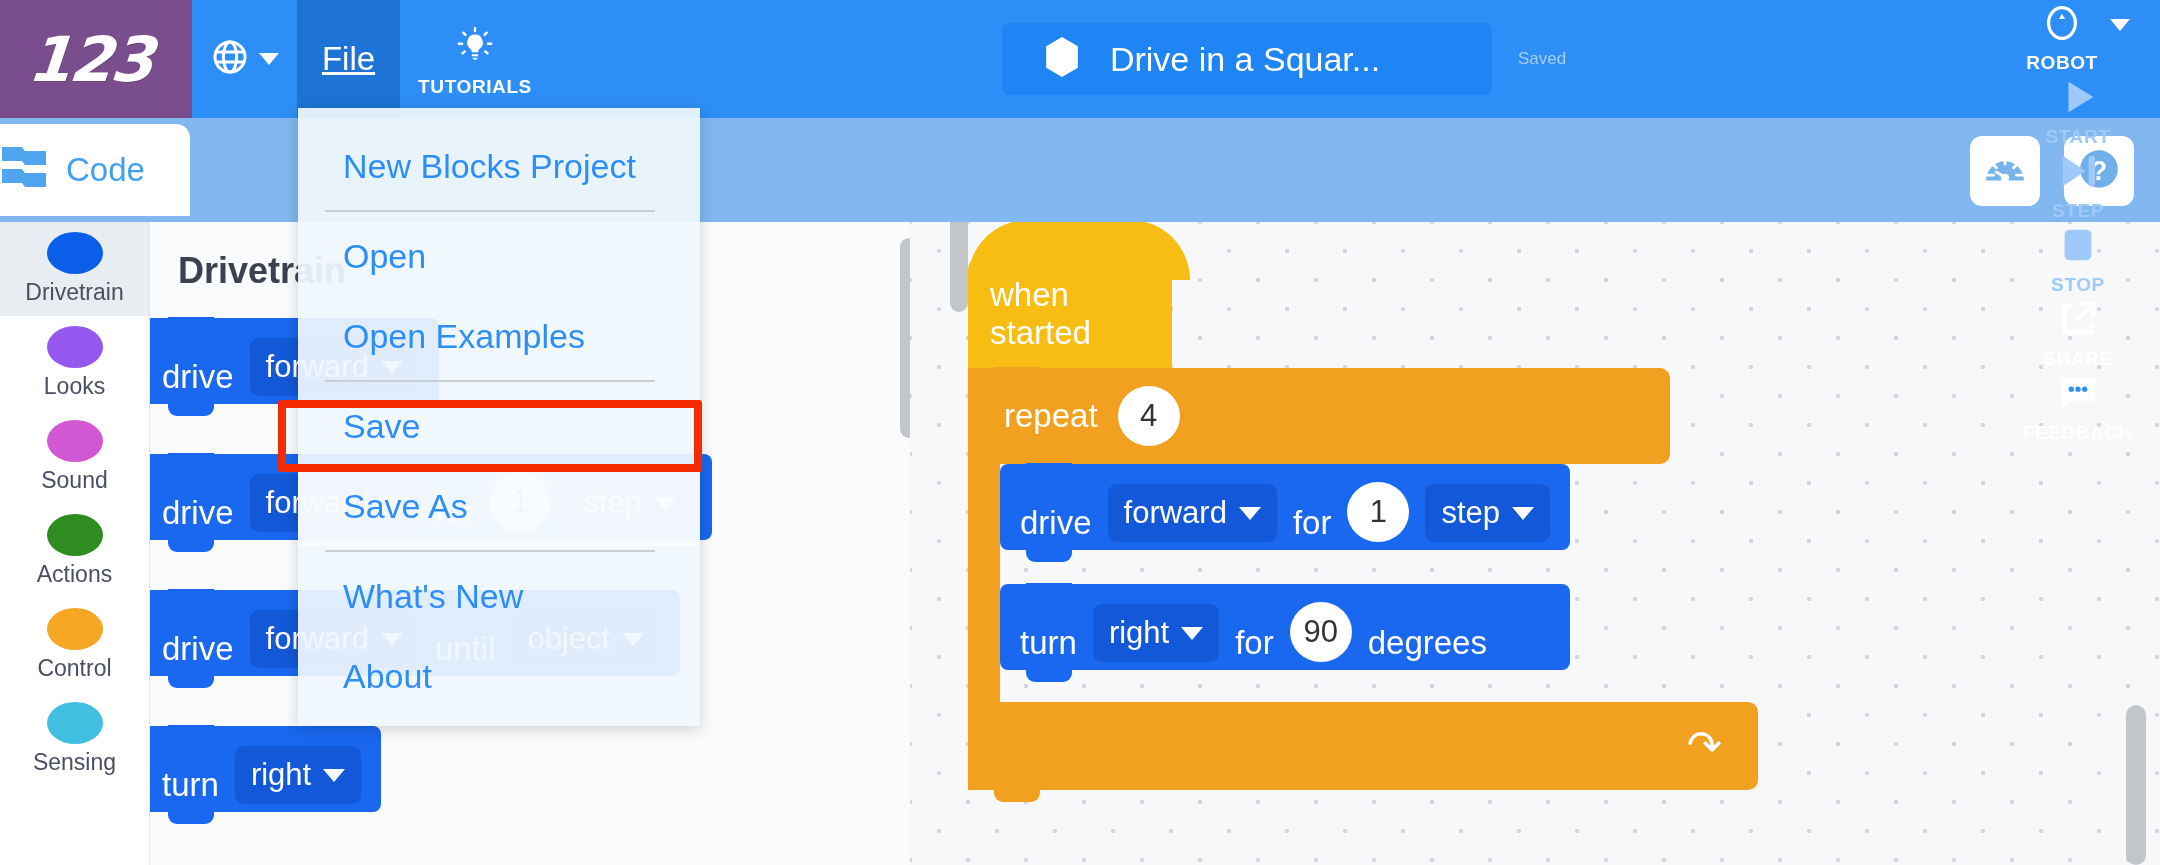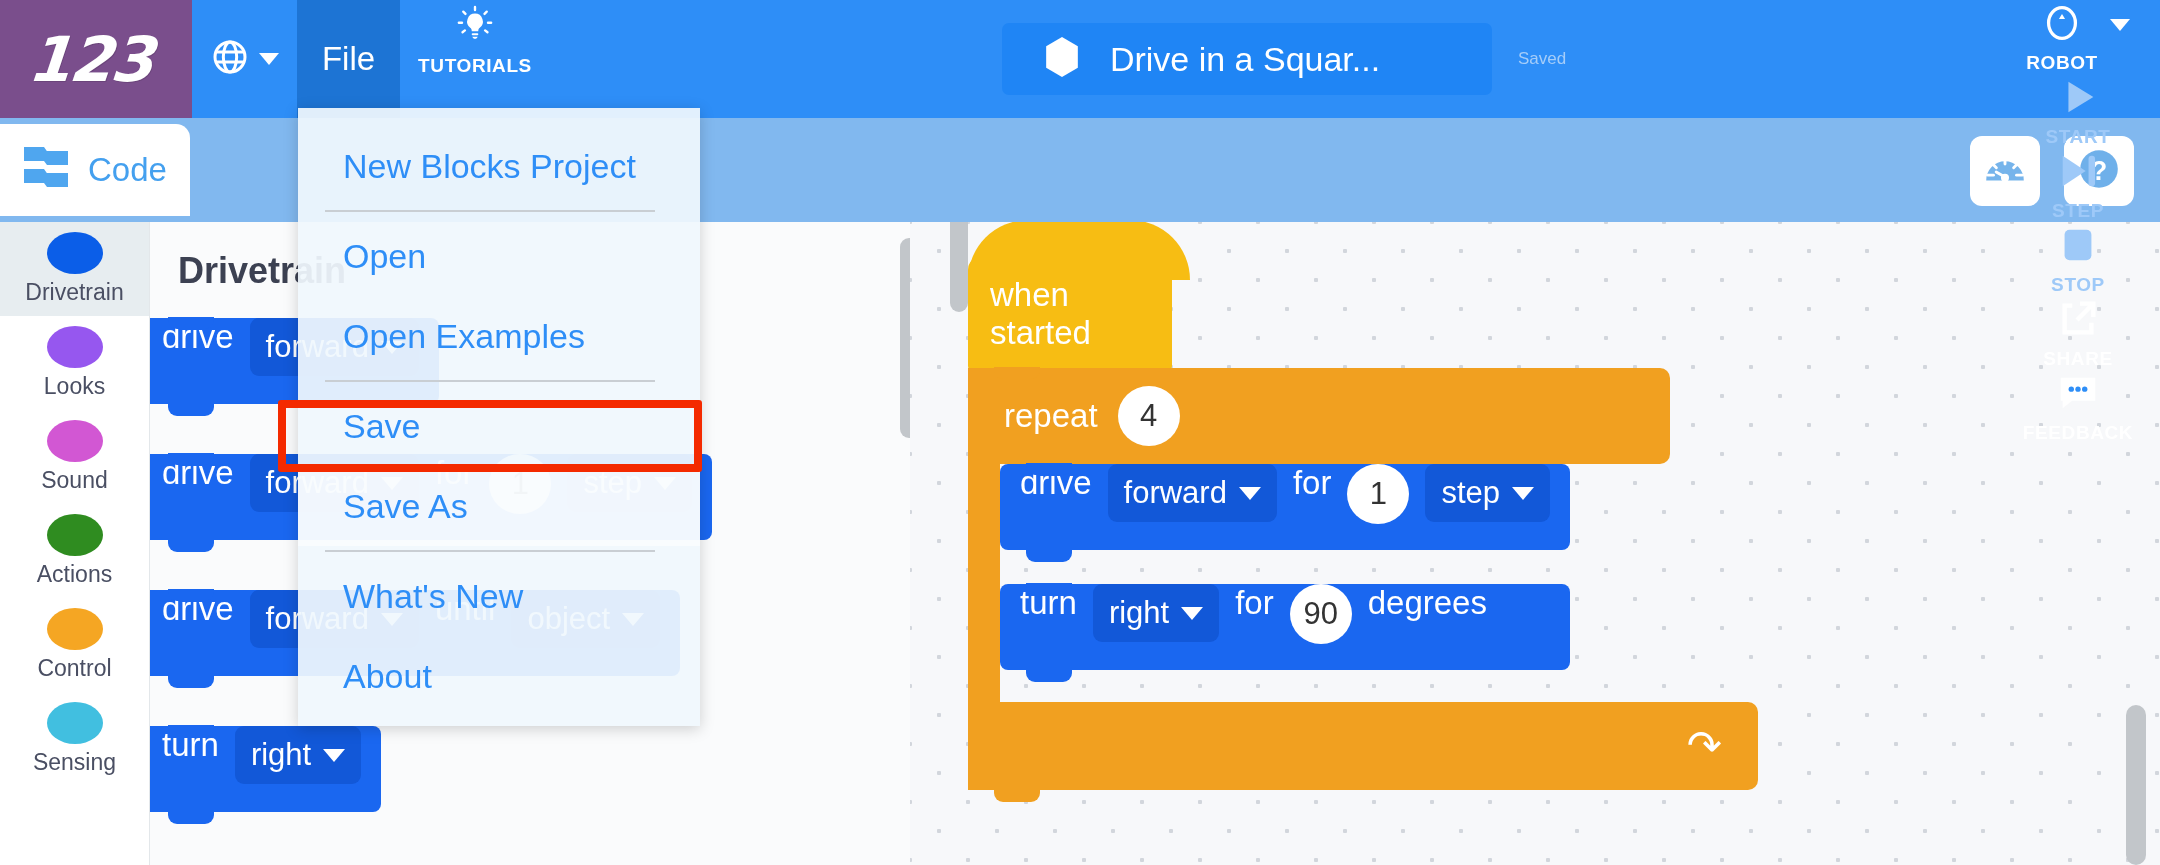--- a/index.html
+++ b/index.html
@@ -30,24 +30,24 @@
   }
   .globe-ic{ width:40px;height:40px; }
   .caret-dn{
     width:0;height:0;border-left:10px solid transparent;border-right:10px solid transparent;
     border-top:12px solid #fff;
   }
   .menu-btn{
     width:103px; display:flex; align-items:center; justify-content:center;
     color:#fff; font-size:33px; cursor:pointer;
   }
-  .menu-btn.active{ background:#1d74d4; }
+  .menu-btn.active{ background:#1d74d4;text-decoration:underline; }
   .tut-cell{
     width:150px; display:flex; flex-direction:column; align-items:center;
-    justify-content:flex-start; gap:3px; cursor:pointer; padding-top:4px;
+    justify-content:center; gap:3px; cursor:pointer; padding-top:4px;
   }
   .tut-label{ color:#fff; font-size:19px; font-weight:bold; letter-spacing:.6px; }
   .topbar-spacer{ flex:1 1 auto; }
   .proj-wrap{ display:flex; align-items:center; gap:26px; }
   .proj-pill{
     height:72px; min-width:490px; background:#1f85f5; border-radius:7px;
     display:flex; align-items:center; gap:28px; padding:0 40px; cursor:pointer;
   }
   .proj-name{ color:#fff; font-size:34px; white-space:nowrap; }
   .saved-txt{ color:#a5cdf9; font-size:17px; }
@@ -64,21 +64,21 @@
     background:repeating-linear-gradient(to bottom,#6fb0f7 0 6px,transparent 6px 12px); }
 
   
   .subbar{
     position:absolute; left:0; top:118px; width:2160px; height:104px;
     background:#81b8ef; z-index:30;
   }
   .codetab{
     position:absolute; left:0; top:124px; width:190px; height:92px;
     background:#fff; border-radius:0 14px 0 0; display:flex;
-    align-items:center; gap:14px; padding-left:22px; z-index:31; cursor:pointer;
+    align-items:center; gap:14px; z-index:31; cursor:pointer;
   }
   .codetab-label{ color:#44a0ef; font-size:33px; }
   .subbar-right{
     position:absolute; right:26px; top:136px; display:flex; gap:24px; z-index:31;
   }
   .sq-btn{
     width:70px;height:70px;background:#fff;border-radius:12px;
     display:flex;align-items:center;justify-content:center; cursor:pointer;
   }
 
@@ -105,21 +105,21 @@
     color:#3c4152;
   }
   .pal-scroll{
     position:absolute; left:750px; top:16px; width:18px; height:200px;
     background:#c2c6ca; border-radius:9px; cursor:pointer;
   }
 
   
   .blk{
     position:absolute; background:#1a67f0; border-radius:8px;
-    display:flex; align-items:flex-start; gap:16px; padding:0 20px;
+    display:flex; align-items:flex-end; gap:16px; padding:8px 20px;
     color:#fff; font-size:33px; height:86px;
   }
   .blk::before{
     content:""; position:absolute; left:26px; top:-1px; width:46px; height:12px;
     background:#1a67f0; border-radius:0 0 9px 9px;
   }
   .blk::after{
     content:""; position:absolute; left:26px; bottom:-12px; width:46px; height:12px;
     background:#1a67f0; border-radius:0 0 9px 9px;
   }

